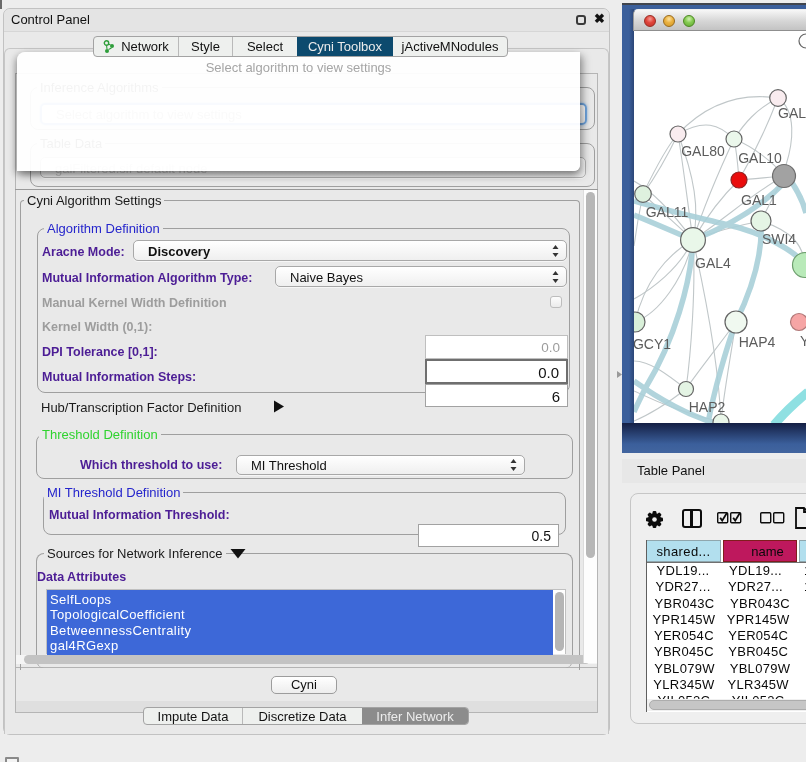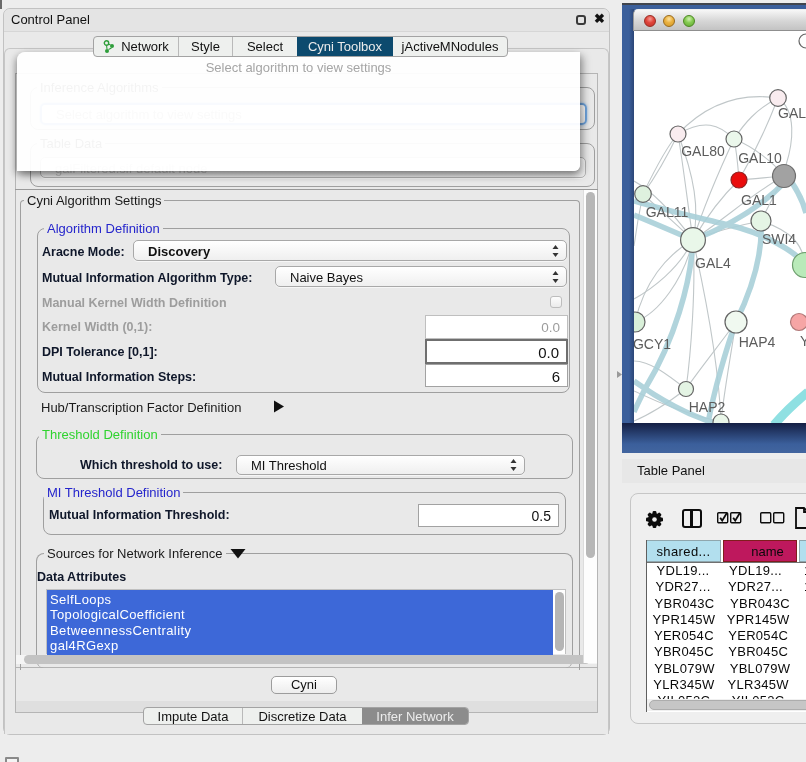--- a/index.html
+++ b/index.html
@@ -1,25 +1,25 @@
 <!DOCTYPE html>
 <html><head>
 <meta charset="utf-8">
 <style>
 * { margin:0; padding:0; box-sizing:border-box; }
 html,body { width:806px; height:762px; overflow:hidden; }
 body { position:relative; background:#ededed; font-family:"Liberation Sans", sans-serif; }
 .abs { position:absolute; }
 .grp { position:absolute; border:1px solid #9f9f9f; border-radius:8px; }
 .grp > .glab { position:absolute; top:-8px; left:6px; background:#e9e9e9; padding:0 3px; font-size:13px; line-height:15px; color:#1a1a1a; white-space:nowrap; }
-.blab { font-weight:bold; font-size:12.5px; color:#0f172a; white-space:nowrap; }
+.blab { font-weight:bold; font-size:12.5px; color:#4c1d95; white-space:nowrap; }
 .combo { position:absolute; border:1px solid #a8a8a8; border-radius:5px; background:linear-gradient(#ffffff,#efefef); box-shadow:inset 0 1px 0 #fff, 0 1px 0 rgba(255,255,255,.6); font-size:13px; color:#111; }
 .combo .ctx { position:absolute; left:14px; top:50%; transform:translateY(-50%); white-space:nowrap; }
 .combo .arr { position:absolute; right:7px; top:50%; transform:translateY(-50%); width:7px; height:12px; }
-.tfield { position:absolute; background:#fff; border:1px solid #a2a2a2; font-size:14px; color:#111; text-align:center; padding-right:7px; }
+.tfield { position:absolute; background:#fff; border:1px solid #a2a2a2; font-size:14px; color:#111; text-align:center; padding-right:7px;margin-top:20px; }
 .tfield span { position:absolute; right:7px; top:50%; transform:translateY(-50%); }
 </style>
 </head>
 <body>
 
 <div class="abs" style="left:0;top:0;width:2px;height:9px;background:#6a6a6a;"></div>
 
 <div class="abs" id="cpwin" style="left:3px;top:8px;width:607px;height:727px;background:#e9e9e9;border:1px solid #c2c2c2;border-radius:7px;">
 
   <div class="abs" style="left:0;top:0;width:100%;height:23px;background:#e4e4e4;border-radius:7px 7px 0 0;border-bottom:1px solid #d6d6d6;">

